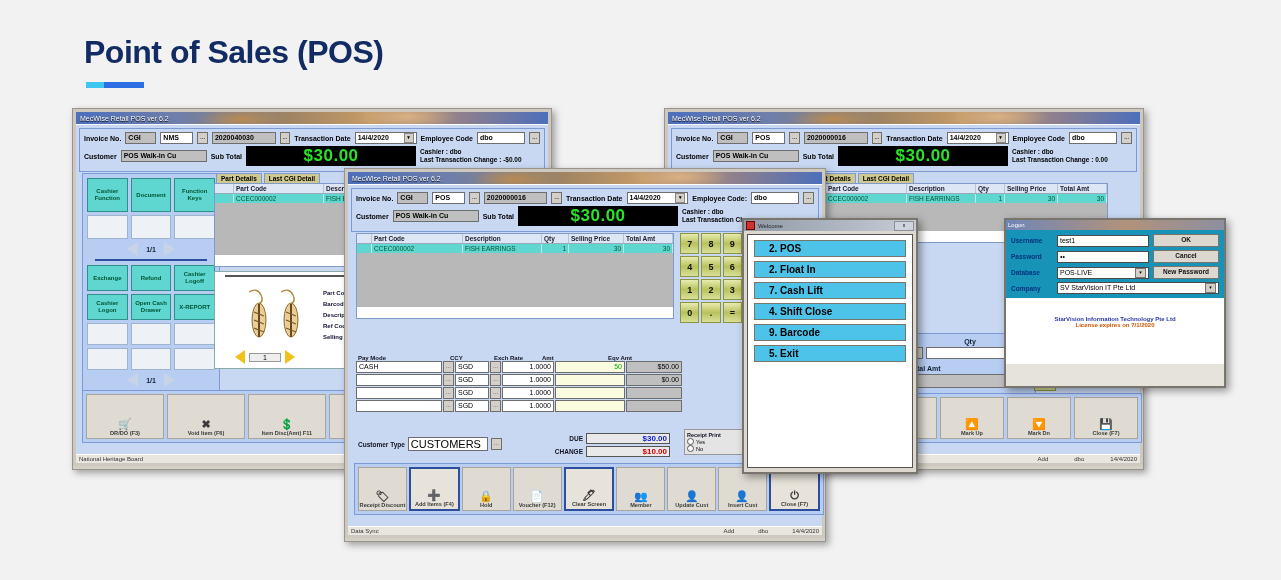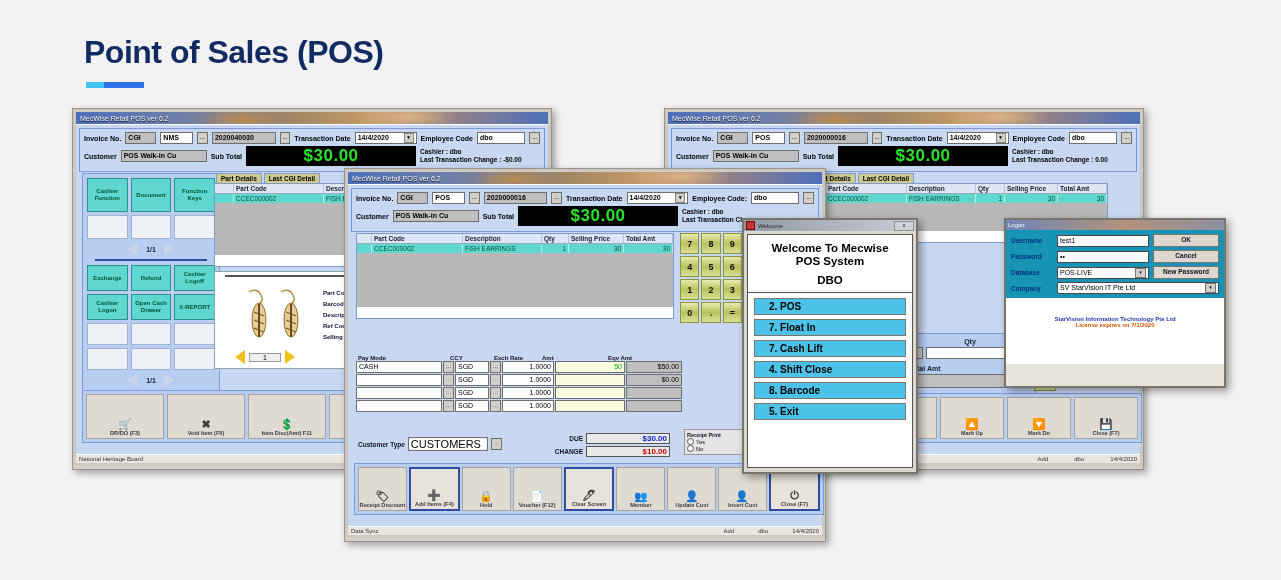--- a/index.html
+++ b/index.html
@@ -611,31 +611,26 @@
   </div>
 </div>
 
 <div id="welcome">
   <div class="wtb">
     <span class="ico"></span>
     <span class="t">Welcome</span>
     <span class="x">x</span>
   </div>
   <div class="wbody">
-    <div class="whead">
-      <div class="l1">Welcome To Mecwise</div>
-      <div class="l1">POS System</div>
-      <div class="l2">DBO</div>
-    </div>
     <div class="wlist">
       <div class="witem">2.  POS</div>
-      <div class="witem">7.  Float In</div>
+      <div class="witem">2.  Float In</div>
       <div class="witem">7.  Cash Lift</div>
       <div class="witem">4.  Shift Close</div>
-      <div class="witem">8.  Barcode</div>
+      <div class="witem">9.  Barcode</div>
       <div class="witem">5.  Exit</div>
     </div>
   </div>
 </div>
 
 <div id="logon">
   <div class="ltb">
     <span class="t">Logon</span>
   </div>
   <div class="lform">

